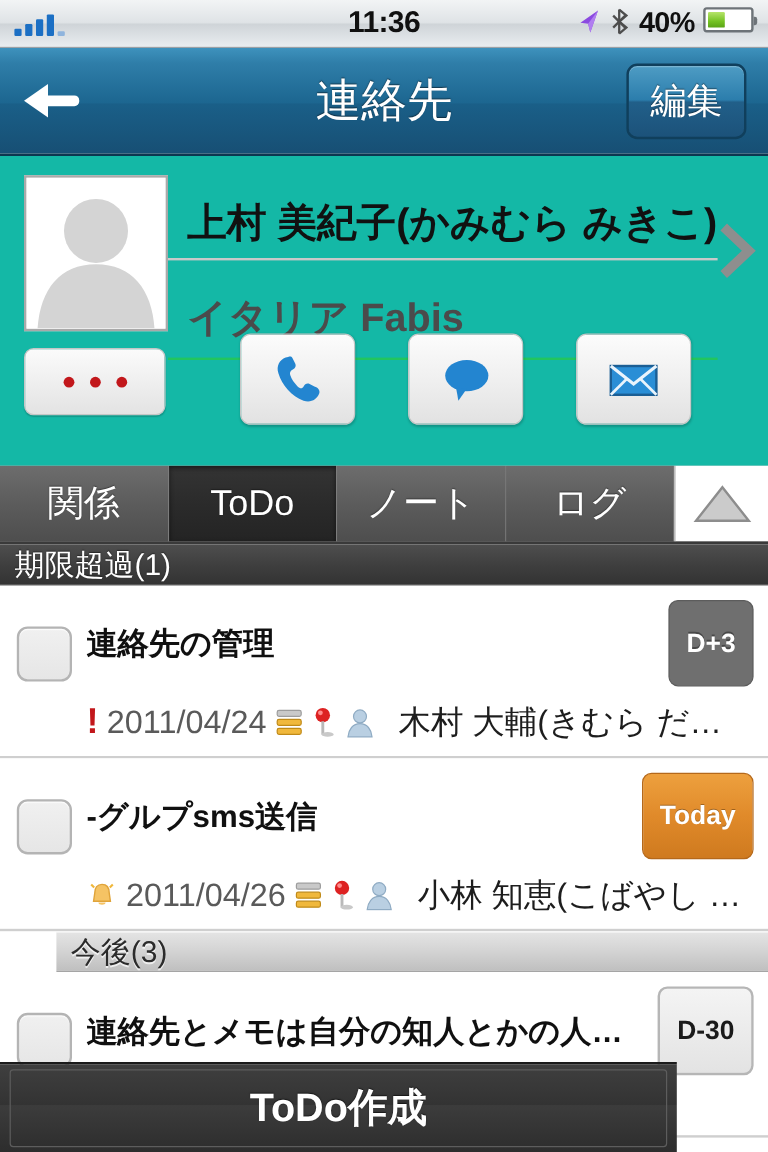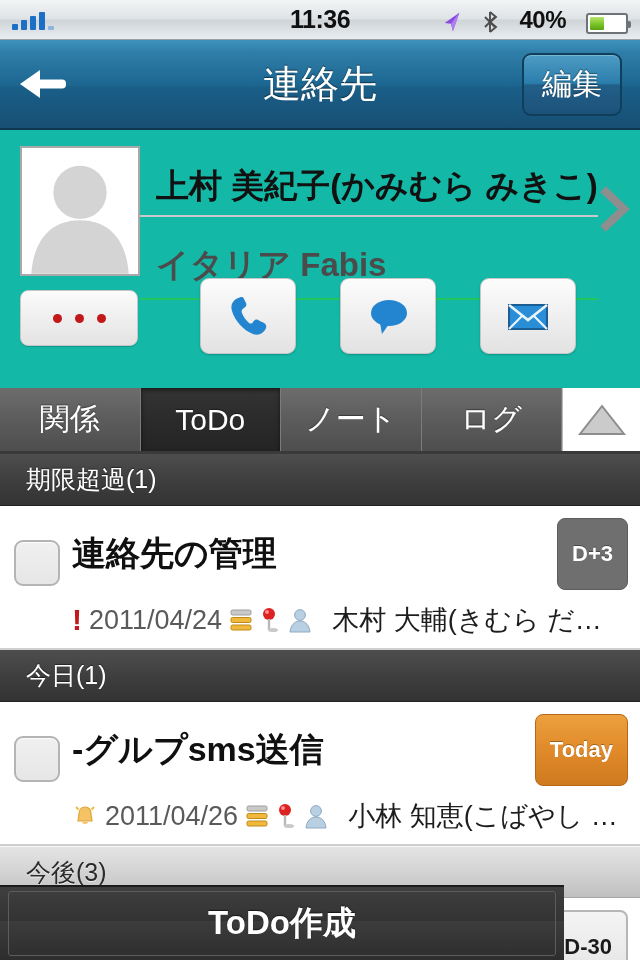--- a/index.html
+++ b/index.html
@@ -23,21 +23,21 @@
   .sig i:nth-child(1) { height: 6px; }
   .sig i:nth-child(2) { height: 10px; }
   .sig i:nth-child(3) { height: 14px; }
   .sig i:nth-child(4) { height: 18px; }
   .sig i:nth-child(5) { height: 4px; background: #8fb4dd; }
   .st-time {
     position: absolute; left: 0; right: 0; text-align: center;
     font-size: 25px; font-weight: bold; color: #101010; letter-spacing: -0.5px;
   }
   .st-right {
-    margin-left: auto; display: flex; align-items: flex-end; gap: 20px;
+    margin-left: auto; display: flex; align-items: flex-start; gap: 7px;
     position: relative; z-index: 2;
   }
   .loc-arrow { width: 22px; height: 24px; }
   .bt-icon { width: 16px; height: 24px; }
   .st-pct { font-size: 24px; font-weight: bold; color: #101010; letter-spacing: -0.5px; }
   .battery {
     width: 42px; height: 21px; border: 2px solid #6d7378; border-radius: 3px;
     background: #fff; position: relative; display: flex; align-items: center;
     padding: 2px;
   }
@@ -137,45 +137,46 @@
   }
   .tab-toggle {
     width: 78px; background: #fff; display: flex; align-items: center; justify-content: center;
     border-left: 1px solid #b8b8b8;
   }
   .tab-toggle svg { width: 52px; height: 40px; }
 
   
   .list { background: #fff; }
   .sec-head {
-    height: 52px; display: flex; align-items: center; padding-left: 26px;
+    height: 34px; display: flex; align-items: center; padding-left: 12px;
     font-size: 25px; color: #fff;
     background: linear-gradient(to bottom, #4e4e4e 0%, #3f3f3f 50%, #333 100%);
     border-bottom: 1px solid #222;
     text-shadow: 0 -1px 1px rgba(0,0,0,0.5);
   }
   .sec-head.light {
     color: #2b2b2b;
     background: linear-gradient(to bottom, #e4e4e4 0%, #d3d3d3 50%, #bfbfbf 100%);
     border-top: 1px solid #f4f4f4; border-bottom: 1px solid #a5a5a5;
     text-shadow: 0 1px 0 rgba(255,255,255,0.7);
+    margin-left: 47px;
   }
   .row {
     display: flex; align-items: flex-start; padding: 12px 12px 10px 14px;
     border-bottom: 2px solid #cfcfcf; background: #fff; min-height: 108px;
   }
   .cbox {
     width: 46px; height: 46px; border-radius: 9px; flex: none; margin-top: 22px;
     background: linear-gradient(to bottom, #f0f0f0, #e6e6e6);
     border: 2px solid #b4b4b4; box-shadow: inset 0 1px 1px rgba(255,255,255,0.9);
   }
   .row-body { flex: 1; min-width: 0; padding-left: 12px; }
   .row-top { display: flex; align-items: center; }
   .row-title {
-    font-size: 34px; font-weight: bold; color: #101010;
+    font-size: 26px; font-weight: bold; color: #101010;
     white-space: nowrap; overflow: hidden; text-overflow: ellipsis; flex: 1;
   }
   .badge {
     flex: none; margin-left: 10px; font-size: 22px; font-weight: bold;
     padding: 22px 14px; border-radius: 8px; white-space: nowrap;
   }
   .badge.gray {
     background: #6f6f6f; color: #fff; border: 1px solid #5c5c5c;
     text-shadow: 0 -1px 0 rgba(0,0,0,0.35);
   }
@@ -353,21 +354,20 @@
             <svg width="26" height="26" viewBox="0 0 26 26">
               <circle cx="13" cy="8" r="5.4" fill="#b9cfe2" stroke="#8fabc3" stroke-width="1"></circle>
               <path d="M13,14 C7,14 3.5,19 3,25 L23,25 C22.5,19 19,14 13,14 Z" fill="#b9cfe2" stroke="#8fabc3" stroke-width="1"></path>
             </svg>
           </span>
           <span class="owner">木村 大輔(きむら だいす…</span>
         </div>
       </div>
     </div>
 
-    <div class="sec-head">今日(1)</div>
     <div class="row">
       <div class="cbox"></div>
       <div class="row-body">
         <div class="row-top">
           <div class="row-title">-グルプsms送信</div>
           <div class="badge orange">Today</div>
         </div>
         <div class="row-meta">
           <span class="m-icon">
             <svg width="26" height="26" viewBox="0 0 26 26">

